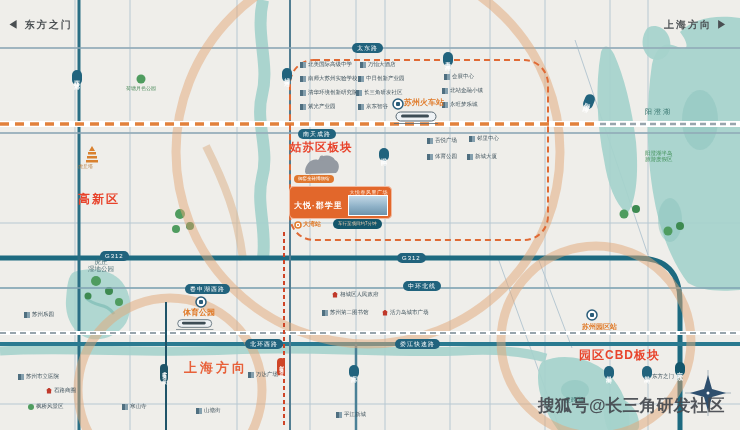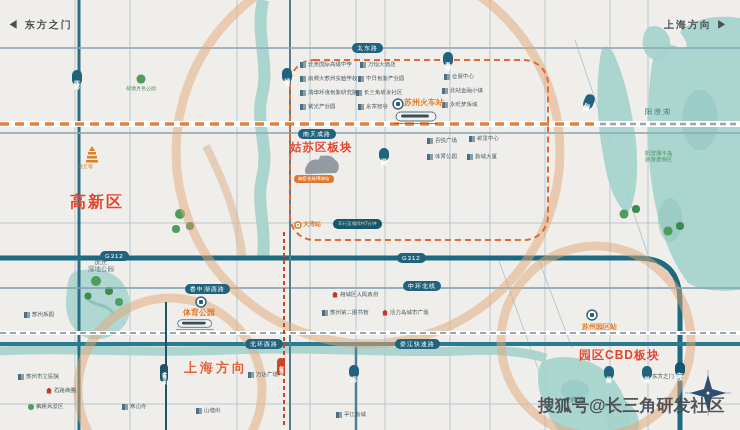--- a/index.html
+++ b/index.html
@@ -196,21 +196,21 @@
 
 <div class="lbl dir" style="left:8px;top:19px">
   <span>◀</span>
   <span>东方之门</span>
 </div>
 <div class="lbl dir" style="left:664px;top:19px">
   <span>上海方向</span>
   <span>▶</span>
 </div>
 
-<div class="lbl district" style="left:70px;top:193px;font-size:16px;letter-spacing:2px">高新区</div>
+<div class="lbl district" style="left:78px;top:193px;font-size:12px;letter-spacing:2px">高新区</div>
 <div class="lbl district" style="left:290px;top:141px;font-size:11.5px;letter-spacing:1px;z-index:6">姑苏区板块</div>
 <div class="lbl district" style="left:184px;top:361px;font-size:13px;letter-spacing:3px;color:#e8613a">上海方向</div>
 <div class="lbl district" style="left:579px;top:349px;font-size:12px;letter-spacing:1px;z-index:9">园区CBD板块</div>
 
 <div class="pill" style="left:352px;top:43px">太东路</div>
 <div class="pill" style="left:298px;top:129px">南天成路</div>
 <div class="pill" style="left:100px;top:251px">G312</div>
 <div class="pill" style="left:397px;top:253px">G312</div>
 <div class="pill" style="left:403px;top:281px">中环北线</div>
 <div class="pill" style="left:185px;top:284px">春申湖西路</div>
@@ -239,20 +239,25 @@
 </div>
 <div class="lbl" style="left:84px;top:258px;font-size:6.5px;color:#4a6e75;text-align:center;width:34px">
   <div>虎丘</div>
   <div>湿地公园</div>
 </div>
 <div class="lbl" style="left:126px;top:86px;font-size:5px;color:#4a8a5a">荷塘月色公园</div>
 <div class="lbl water-lbl" style="left:564px;top:396px;font-size:6.5px">金鸡湖</div>
 <div class="lbl" style="left:78px;top:164px;font-size:5px;color:#b5793a">虎丘塔</div>
 
 <div class="cap-pill" style="left:294px;top:175px">御窑金砖博物馆</div>
+<div class="project">
+  <div class="cap">大悦春风里广场</div>
+  <div class="pname">大悦·郡学里</div>
+  <div class="photo"></div>
+</div>
 <div class="dawan">大湾站</div>
 <div class="dawan-note">车行至项目约7分钟</div>
 
 <div class="poi" style="left:300px;top:61px">
       <span class="b-ico"></span>
       <span>北美国际高级中学</span>
     </div>
 <div class="poi" style="left:300px;top:75px">
       <span class="b-ico"></span>
       <span>南师大苏州实验学校</span>

